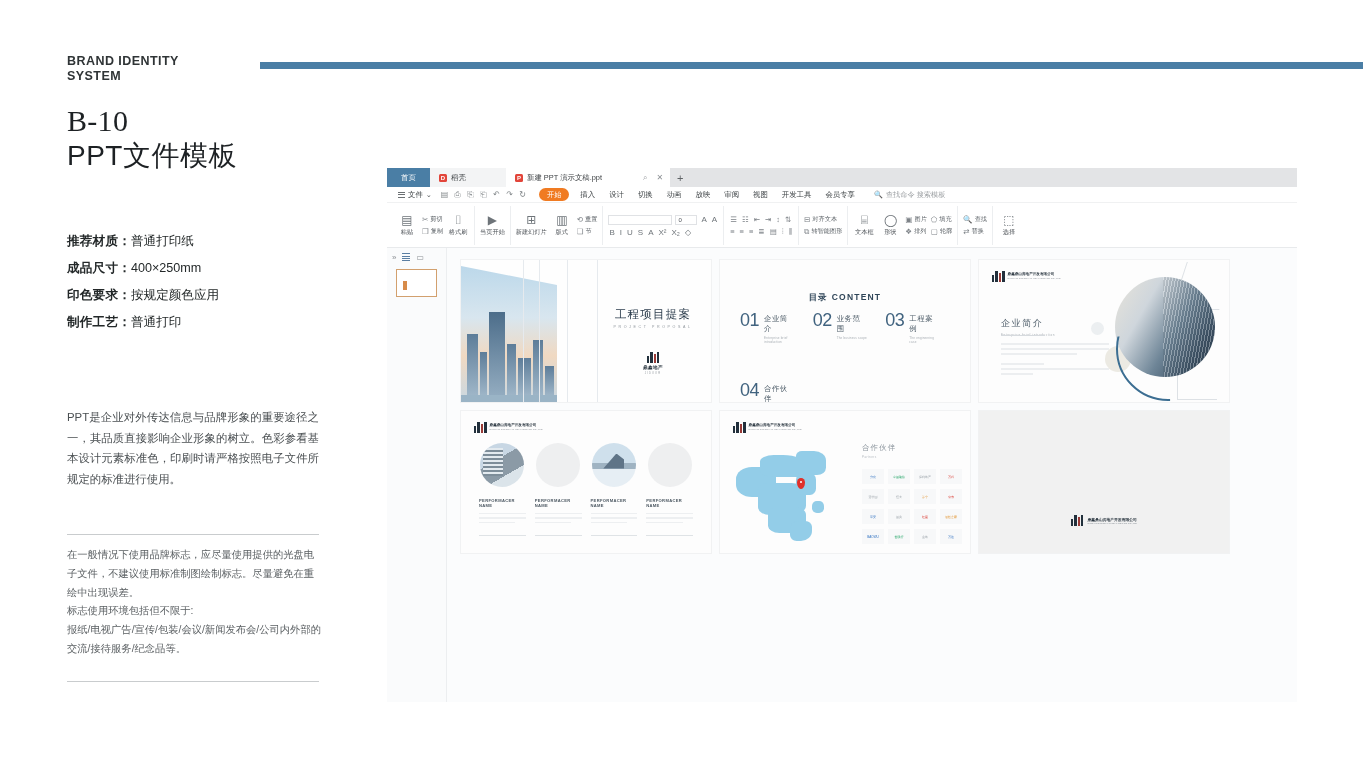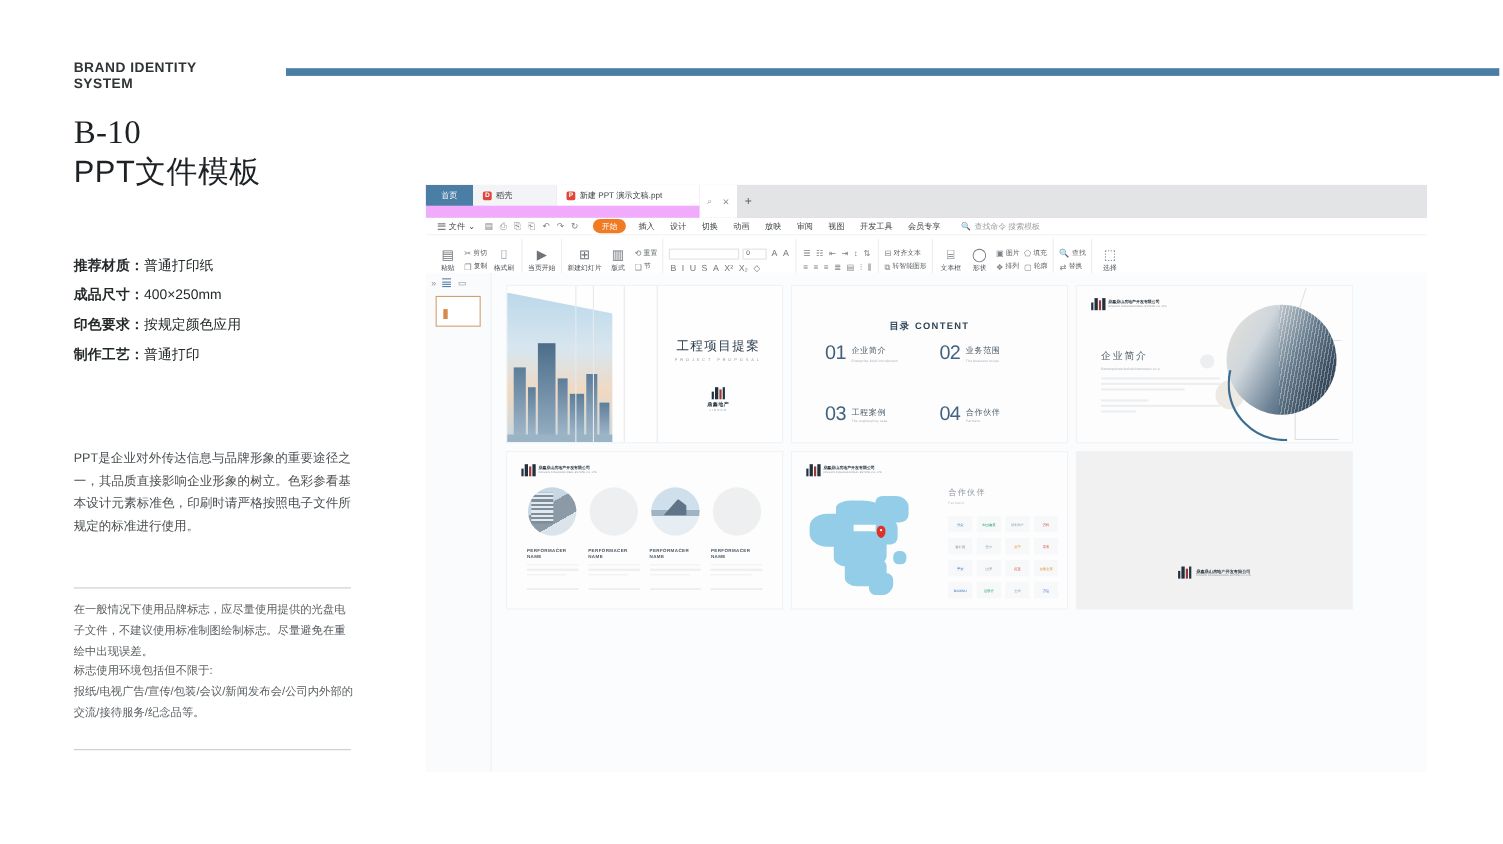--- a/index.html
+++ b/index.html
@@ -93,22 +93,22 @@
   #wps-window {
     position: absolute;
     left: 387px; top: 168px;
     width: 910px; height: 534px;
     background: #fbfcfd;
     overflow: hidden;
   }
 
   
   #titlebar {
-    height: 30px;
-    background: #f0abfc;
+    height: 19px;
+    background: #0f766e;
     display: flex;
     align-items: stretch;
     position: relative;
     justify-content: flex-end;
   }
   .win-tab {
     display: flex; align-items: center;
     gap: 4px;
     padding: 0 9px;
     font-size: 7.4px;
@@ -337,22 +337,22 @@
     display: flex; flex-direction: column; align-items: center; gap: 2px;
   }
   #s1-logo .lname { font-size: 4.6px; color: #2a3640; font-weight: 700; letter-spacing: .4px; }
   #s1-logo .len   { font-size: 2.6px; color: #949aa0; letter-spacing: 1.1px; }
 
   
   #s2-head { position: absolute; top: 26px; left: 0; right: 0; text-align: center; }
   #s2-cn { font-size: 8.5px; color: #2f4558; font-weight: 700; letter-spacing: .8px; }
   #s2-en { font-size: 8.5px; color: #2f4558; font-weight: 600; letter-spacing: 1.2px; margin-top: 33px; }
   #s2-items {
-    position: absolute; top: 52px; left: 30px; right: 30px;
-    display: grid; grid-template-columns: 1fr 1fr;
+    position: absolute; top: 52px; left: 20px; right: 30px;
+    display: grid; grid-template-columns: 1fr 1fr 1fr;
     row-gap: 38px; column-gap: 18px;
   }
   .s2-item { display: flex; align-items: flex-start; gap: 5px; }
   .s2-num {
     font-size: 18px; color: #41637f; font-weight: 300; line-height: 17px;
     letter-spacing: -.5px;
   }
   .s2-txt { padding-top: 2px; }
   .s2-cn { font-size: 7.4px; color: #4d5c68; letter-spacing: .5px; }
   .s2-en { font-size: 3px; color: #a7adb3; letter-spacing: .2px; margin-top: 1.5px; }

